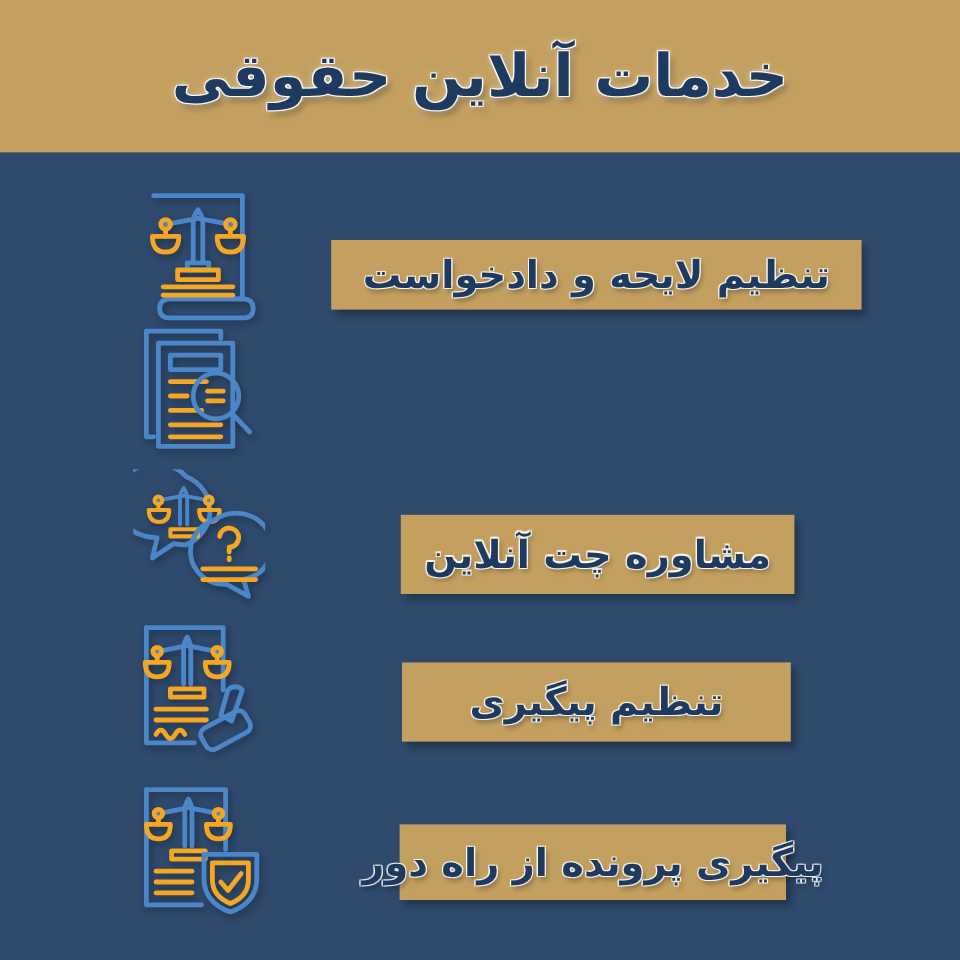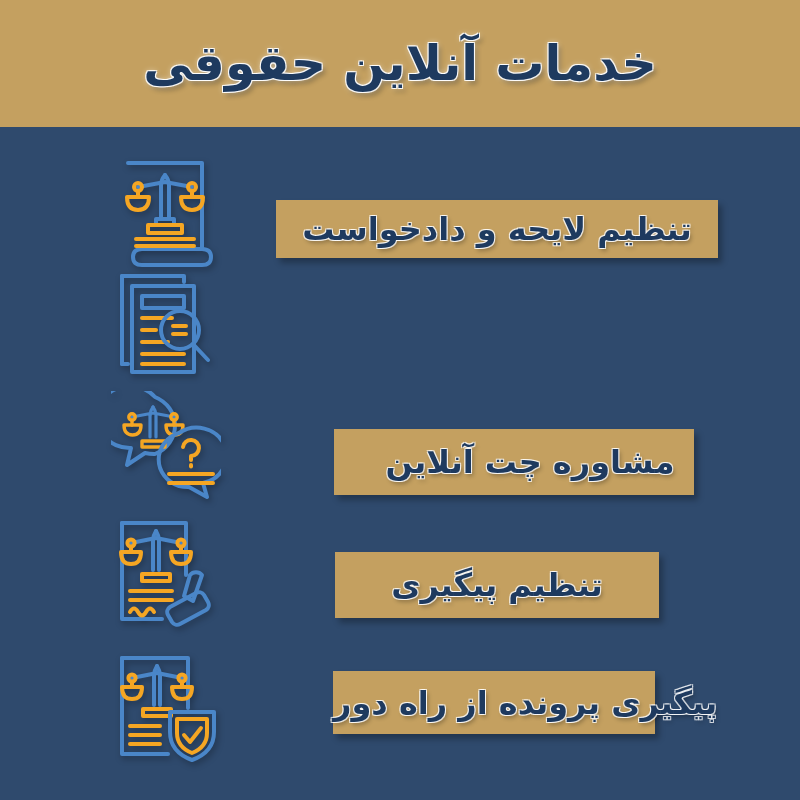--- a/index.html
+++ b/index.html
@@ -105,27 +105,27 @@
   }
 
   
   #row-1 { top: 23px;  height: 124px; }
   #row-1 .label-band { left: 234px; top: 50px; width: 442px; height: 58px; }
 
   #row-2 { top: 134px; height: 124px; }
   #row-2 .label-band { left: 233px; top: 48px; width: 437px; height: 58px; }
 
   #row-3 { top: 258px; height: 124px; }
-  #row-3 .label-band { left: 292px; top: 44px; width: 328px; height: 66px; padding-left: 32px; }
+  #row-3 .label-band { left: 292px; top: 44px; width: 328px; height: 66px; }
 
   #row-4 { top: 384px; height: 124px; }
   #row-4 .label-band { left: 293px; top: 41px; width: 324px; height: 66px; }
 
   #row-5 { top: 518px; height: 124px; }
-  #row-5 .label-band { left: 291px; top: 26px; width: 322px; height: 63px; justify-content: flex-end; }
+  #row-5 .label-band { left: 291px; top: 42px; width: 322px; height: 63px; }
 </style>
 </head>
 <body>
 
 <div class="poster">
 
   <div class="header-band">
     <div class="header-title">خدمات آنلاین حقوقی</div>
   </div>
 

